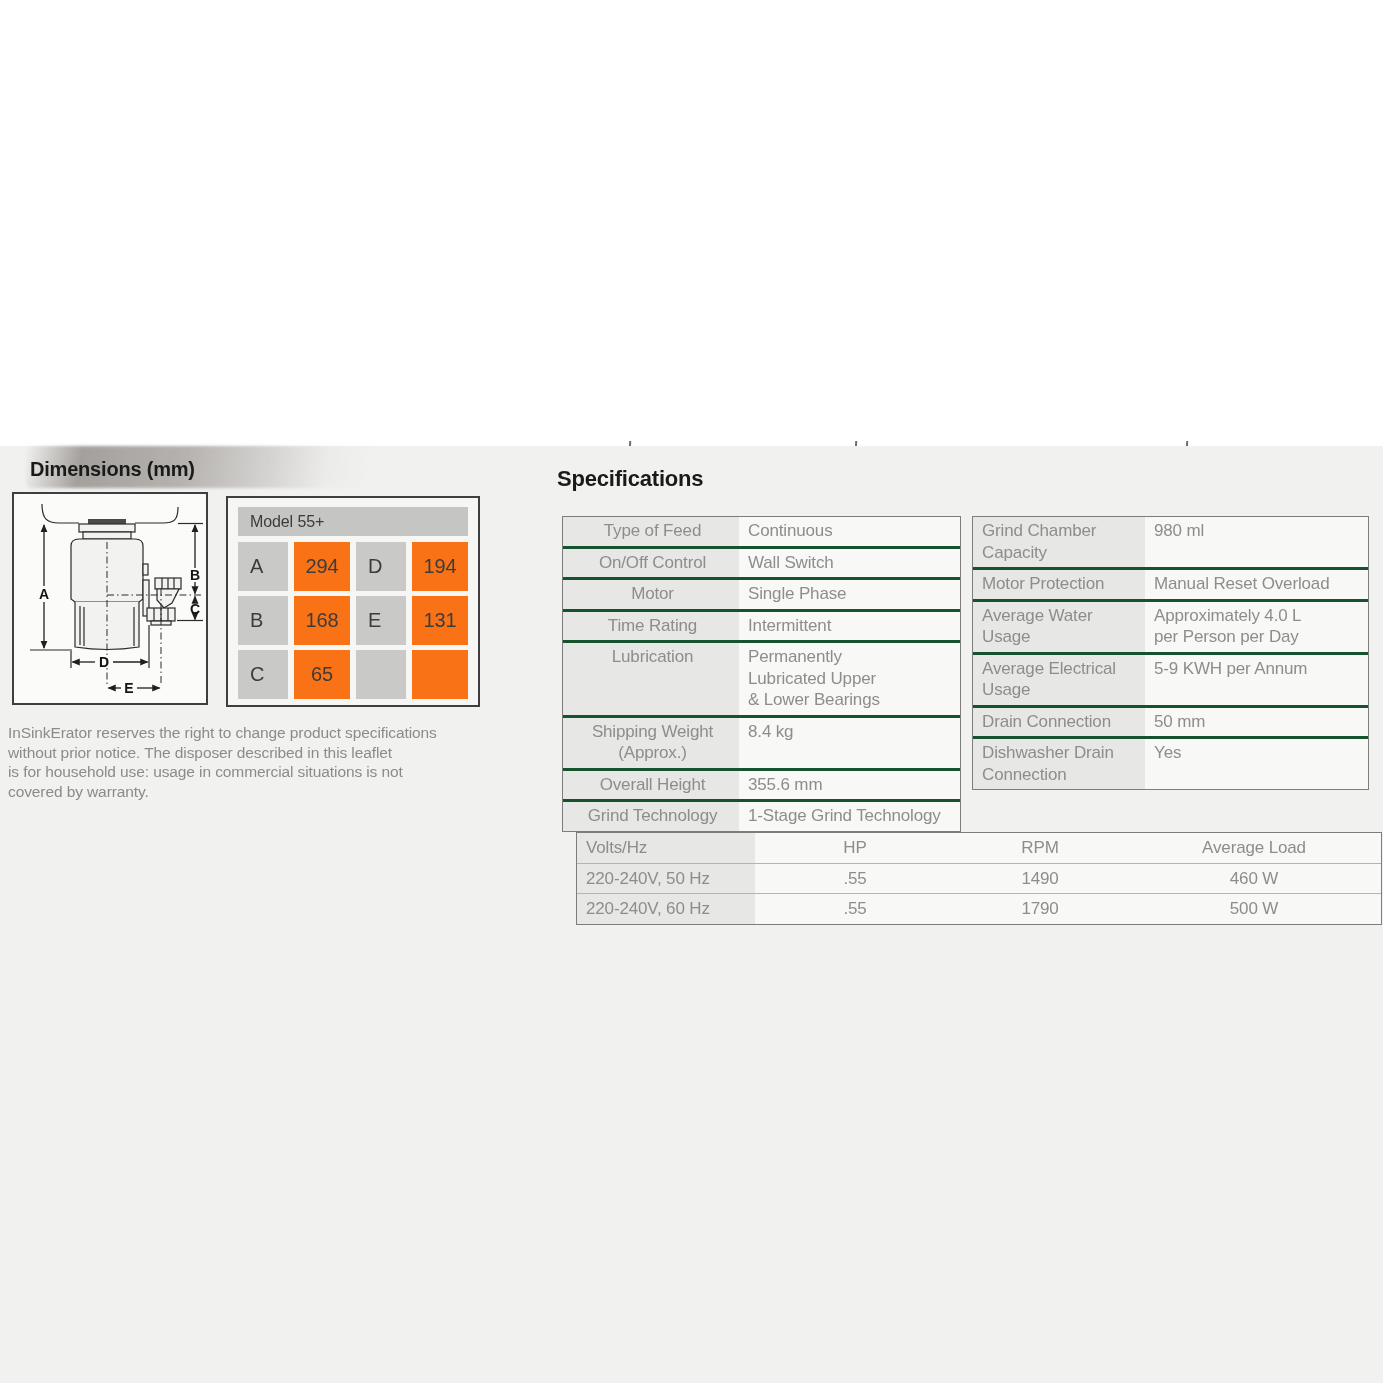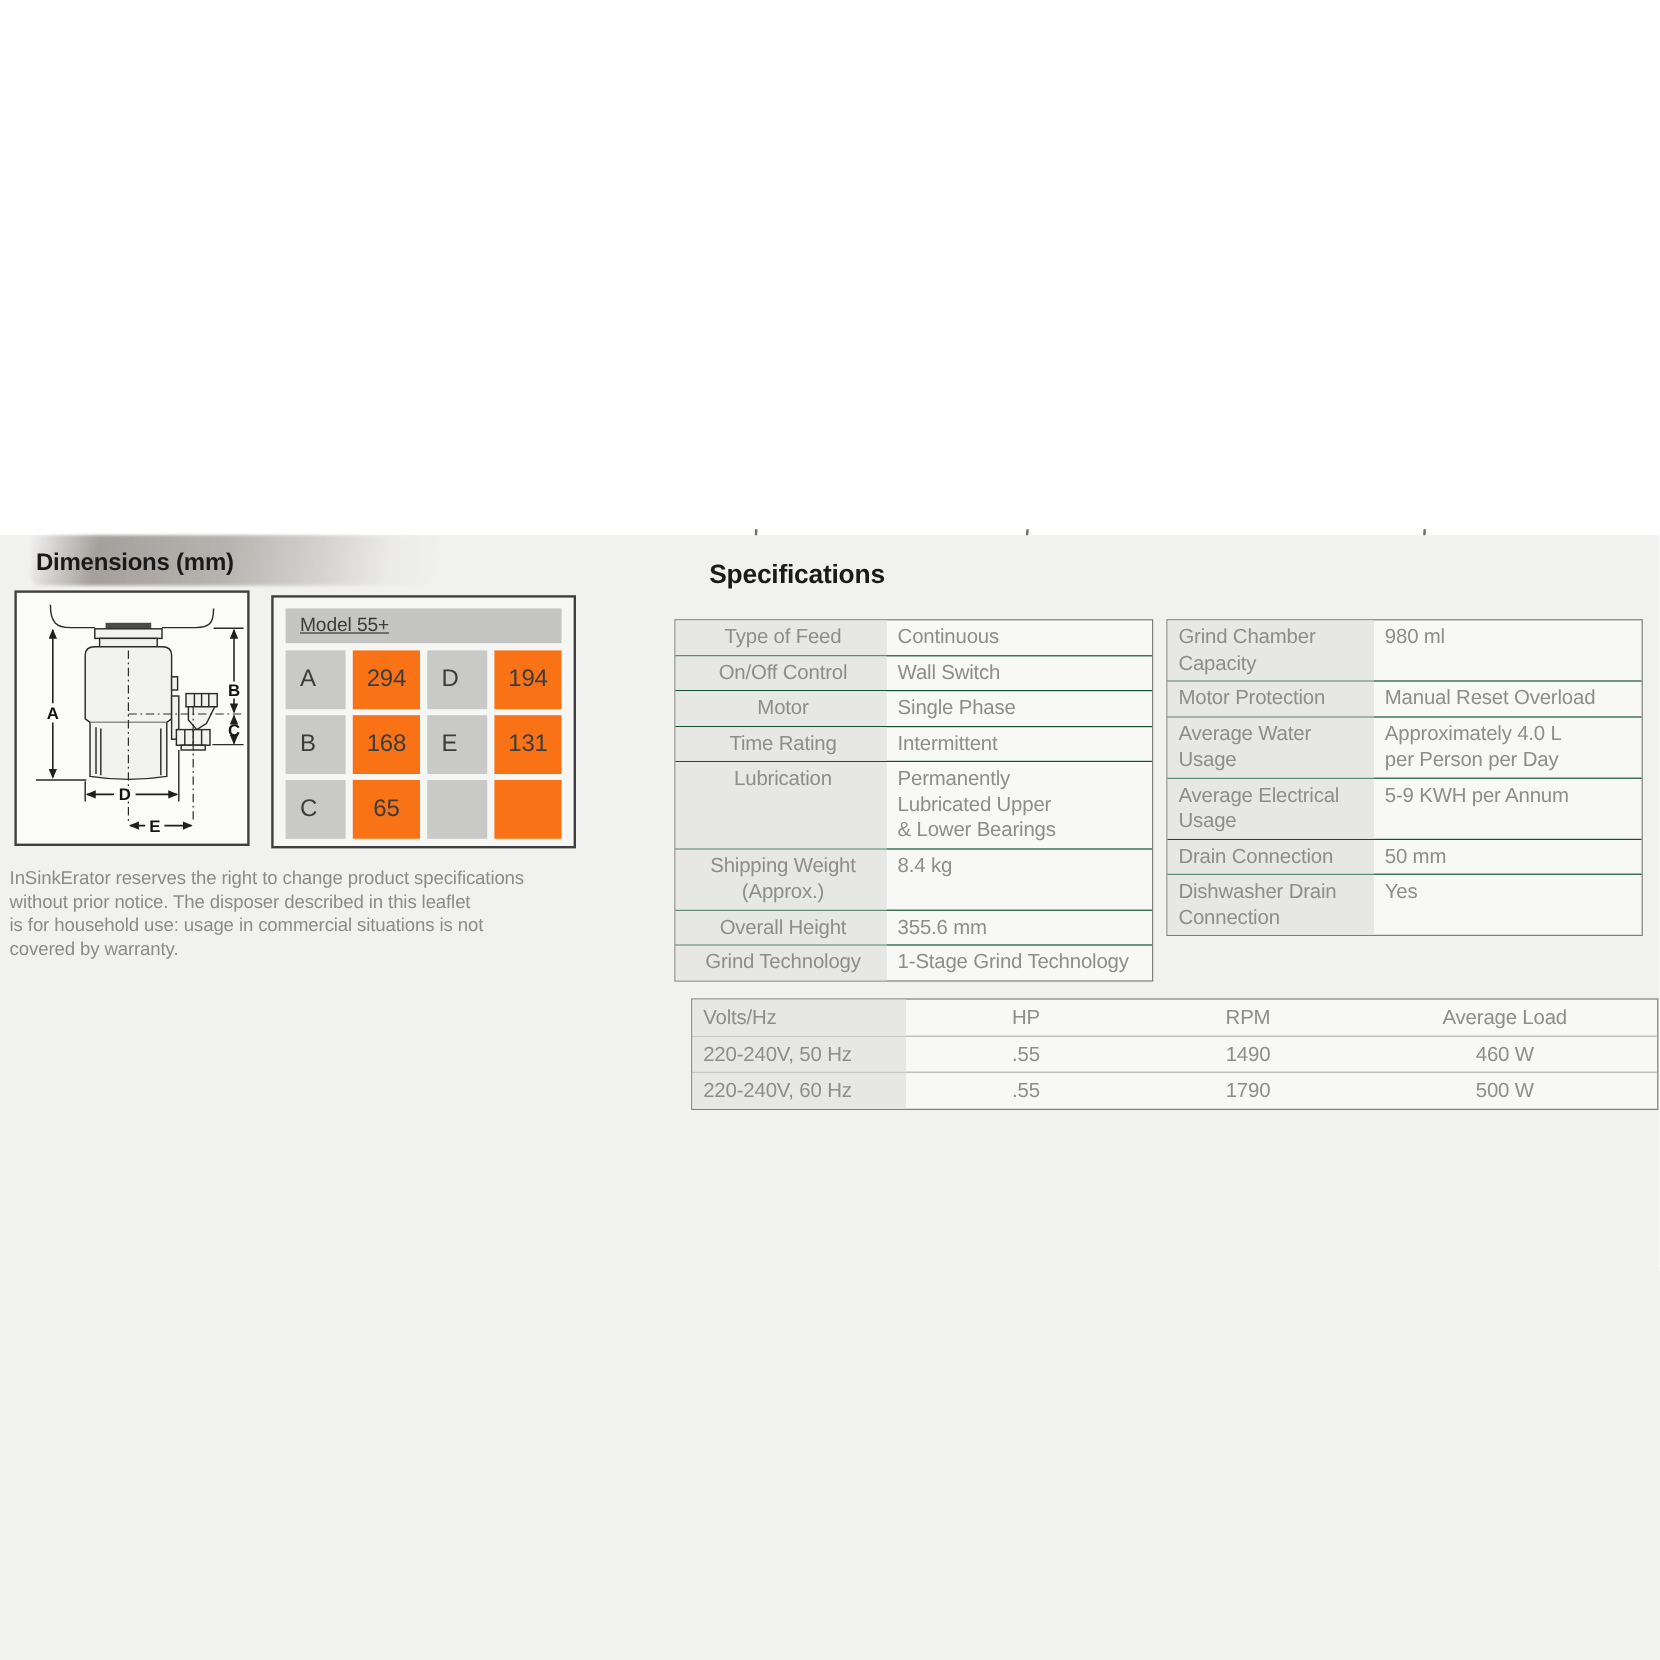--- a/index.html
+++ b/index.html
@@ -11,53 +11,53 @@
   .tick { position:absolute; width:2px; height:8px; background:#6e6e6d; top:441px; transform:rotate(4deg); }
 
   
   .shadow-band { position:absolute; left:26px; top:0px; width:350px; height:42px;
     background:linear-gradient(100deg, rgba(140,134,129,0) 0%, rgba(134,128,123,0.72) 16%,
       rgba(150,145,141,0.66) 45%, rgba(182,178,175,0.45) 70%, rgba(218,216,214,0.22) 85%, rgba(241,241,240,0) 97%);
     filter:blur(1.5px); border-radius:0 0 26px 6px; }
 
   h2.sec-title { position:absolute; color:#1a1a1a; font-weight:600; letter-spacing:-0.2px; }
   #dim-title  { left:30px;  top:12px; font-size:20px; }
-  #spec-title { left:557px; top:20px; font-size:22px;margin-left:34px; }
+  #spec-title { left:557px; top:20px; font-size:22px; }
 
   
   #diagram-box { position:absolute; left:12px; top:46px; width:196px; height:213px;
     background:#fbfbfa; border:2px solid #3f3f3f; }
   #diagram-box svg { display:block; width:192px; height:209px; }
   .dl { stroke:#2b2b2b; stroke-width:1.2; fill:none; }
   .df { fill:#f2f2f1; stroke:#2b2b2b; stroke-width:1.2; }
   .dd { stroke:#2b2b2b; stroke-width:1; fill:none; stroke-dasharray:7 3 1.5 3; }
   .dm { stroke:#1f1f1f; stroke-width:1.3; fill:none; }
   .dt { font-size:14px; font-weight:bold; fill:#141414; text-anchor:middle; }
 
   
   #model-table { position:absolute; left:226px; top:50px; width:254px; height:211px;
     background:#f6f6f5; border:2px solid #3f3f3f; padding:9px 10px; }
   .m-header { height:29px; line-height:29px; background:#c5c5c4; color:#3b3b3b;
-    font-size:16px; padding-left:12px; letter-spacing:-0.1px;text-decoration:underline; }
+    font-size:16px; padding-left:12px; letter-spacing:-0.1px; }
   .m-grid { margin-top:6px; display:grid; grid-template-columns:50px 56px 50px 56px;
     grid-auto-rows:49px; gap:5px 6px; }
   .m-cell { display:flex; align-items:center; font-size:20px; color:#3c3c3c; letter-spacing:-0.2px; }
   .m-label { background:#c9c9c8; padding-left:12px; }
   .m-value { background:#f97316; justify-content:center; }
 
   
   #disclaimer { position:absolute; left:8px; top:277px; width:486px;
     font-size:15.5px; line-height:19.5px; color:#8b8b8a; letter-spacing:-0.1px; }
 
   
   .spec-table { position:absolute; border:1px solid #7d7d7c; background:#f8f8f7;
     font-size:17px; line-height:21.5px; color:#8d8d8c; letter-spacing:-0.15px; }
   #spec-left  { left:562px; top:70px; width:399px; }
   #spec-right { left:972px; top:70px; width:397px; }
-  .spec-row { display:flex; border-top:1px solid #14532d; }
+  .spec-row { display:flex; border-top:3px solid #14532d; }
   .spec-row:first-child { border-top:none; }
   .spec-label { background:#e7e7e6; padding:3px 6px 4px 9px; white-space:pre-line; flex:0 0 auto; }
   #spec-left  .spec-label { width:176px;text-align:center; }
   #spec-right .spec-label { width:172px; }
   .spec-value { flex:1; padding:3px 8px 4px 9px; white-space:pre-line; }
 
   
   #elec-table { position:absolute; left:576px; top:386px; width:806px;
     border:1px solid #7d7d7c; background:#f8f8f7;
     font-size:17px; line-height:21.5px; color:#8d8d8c; letter-spacing:-0.15px; }

